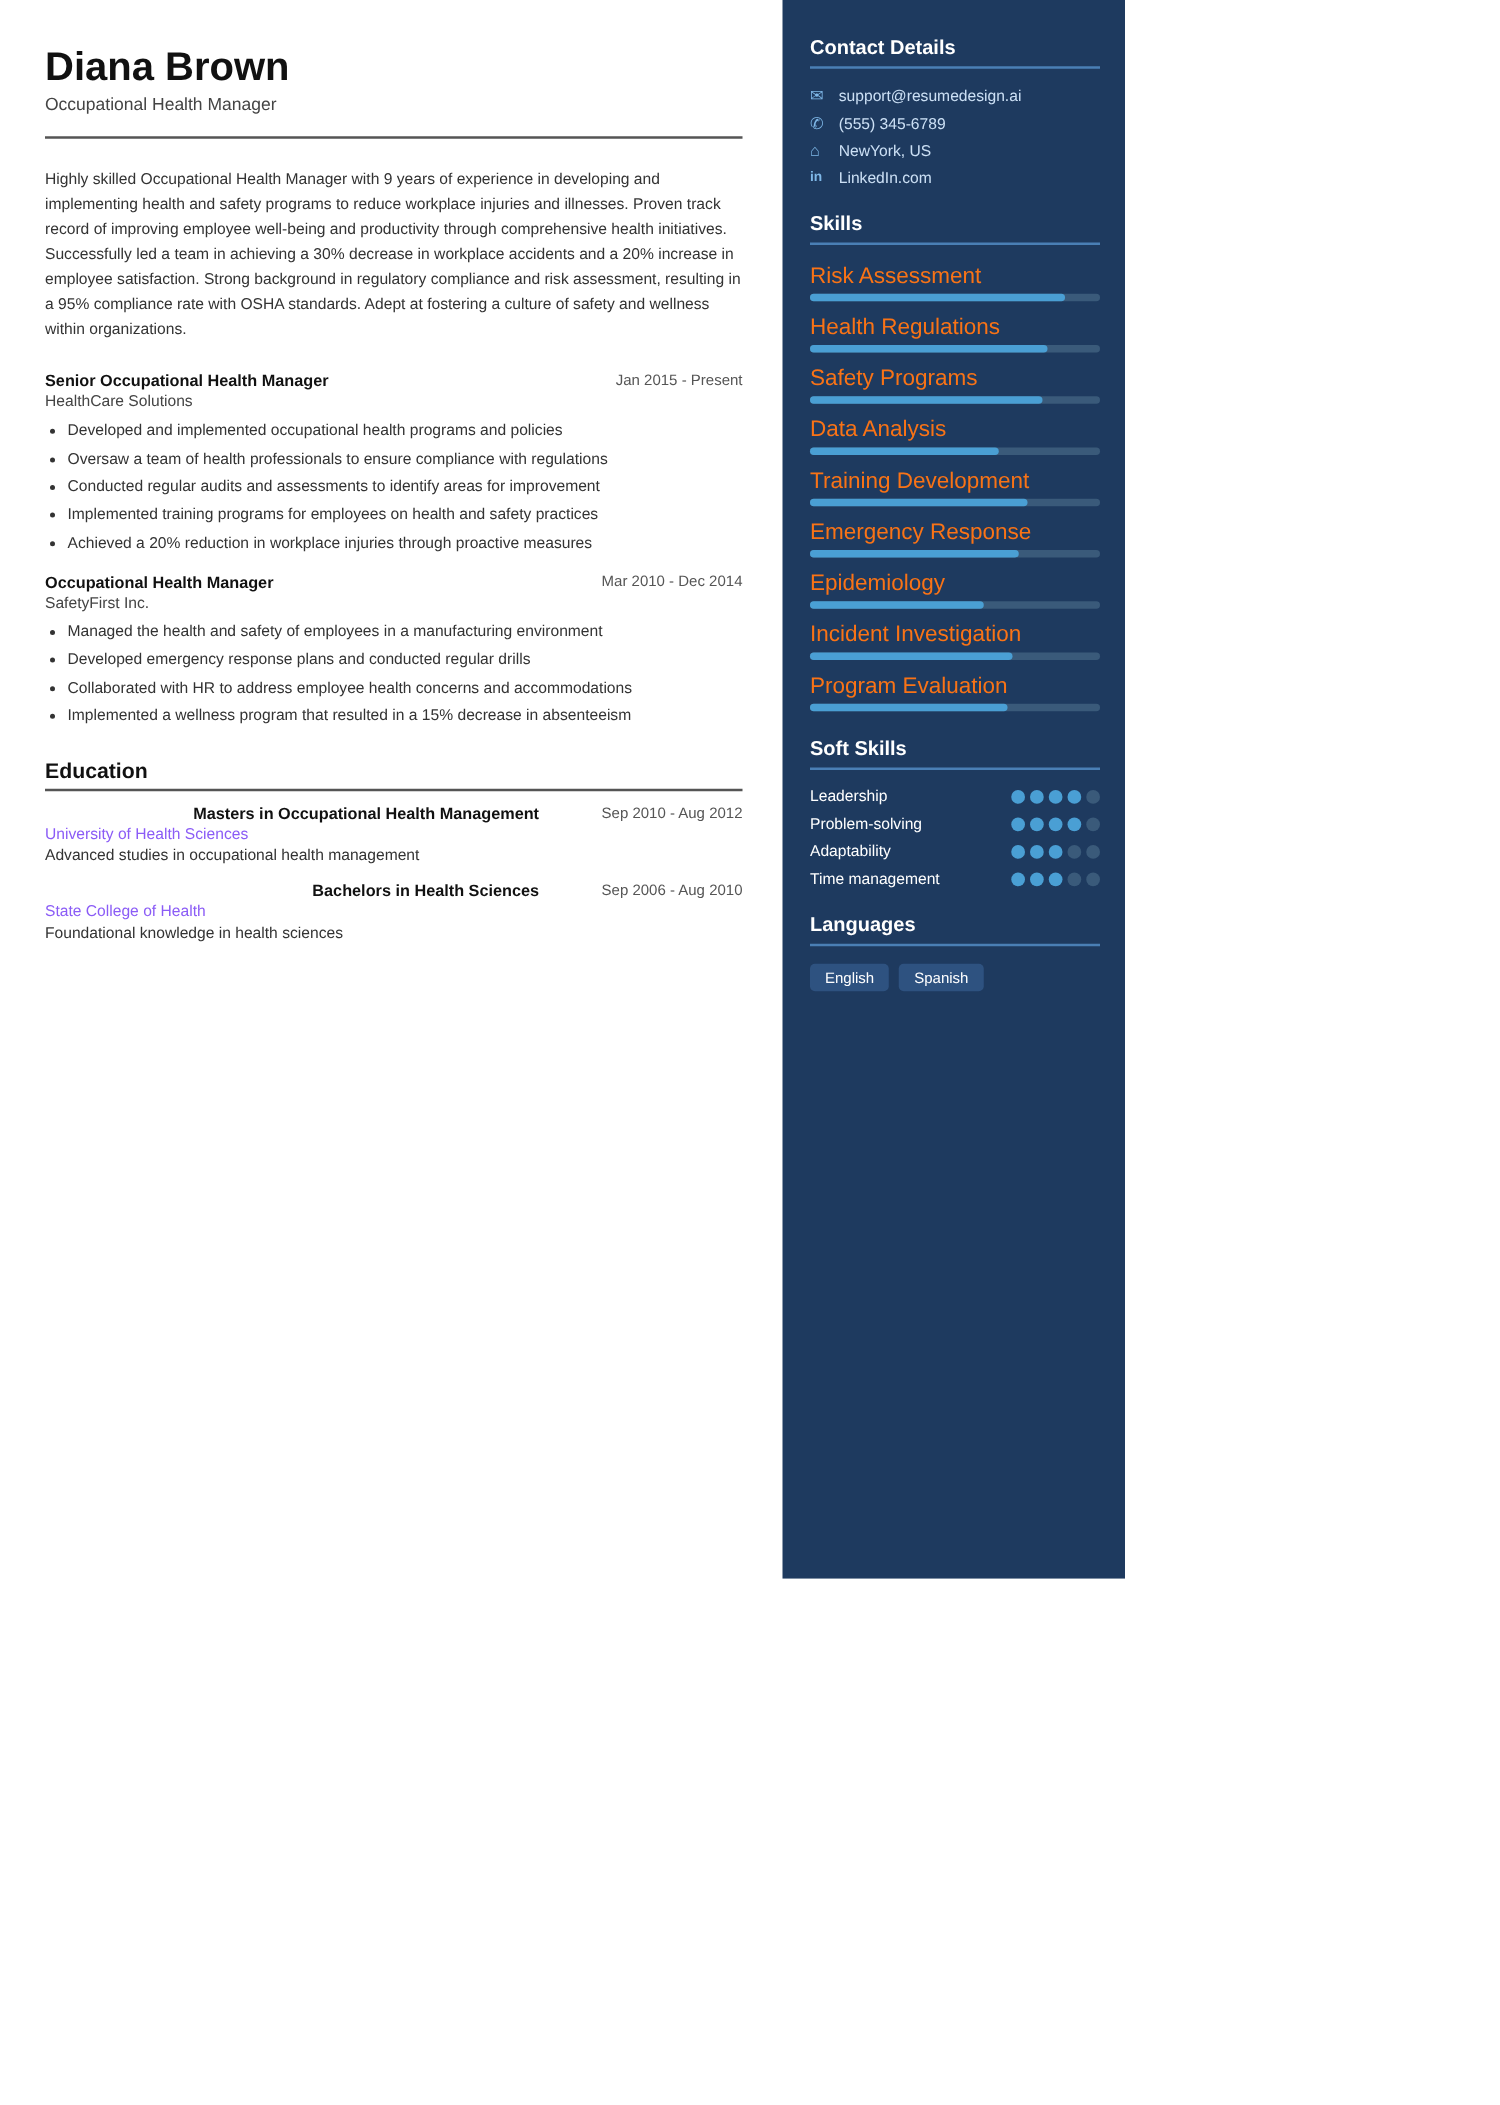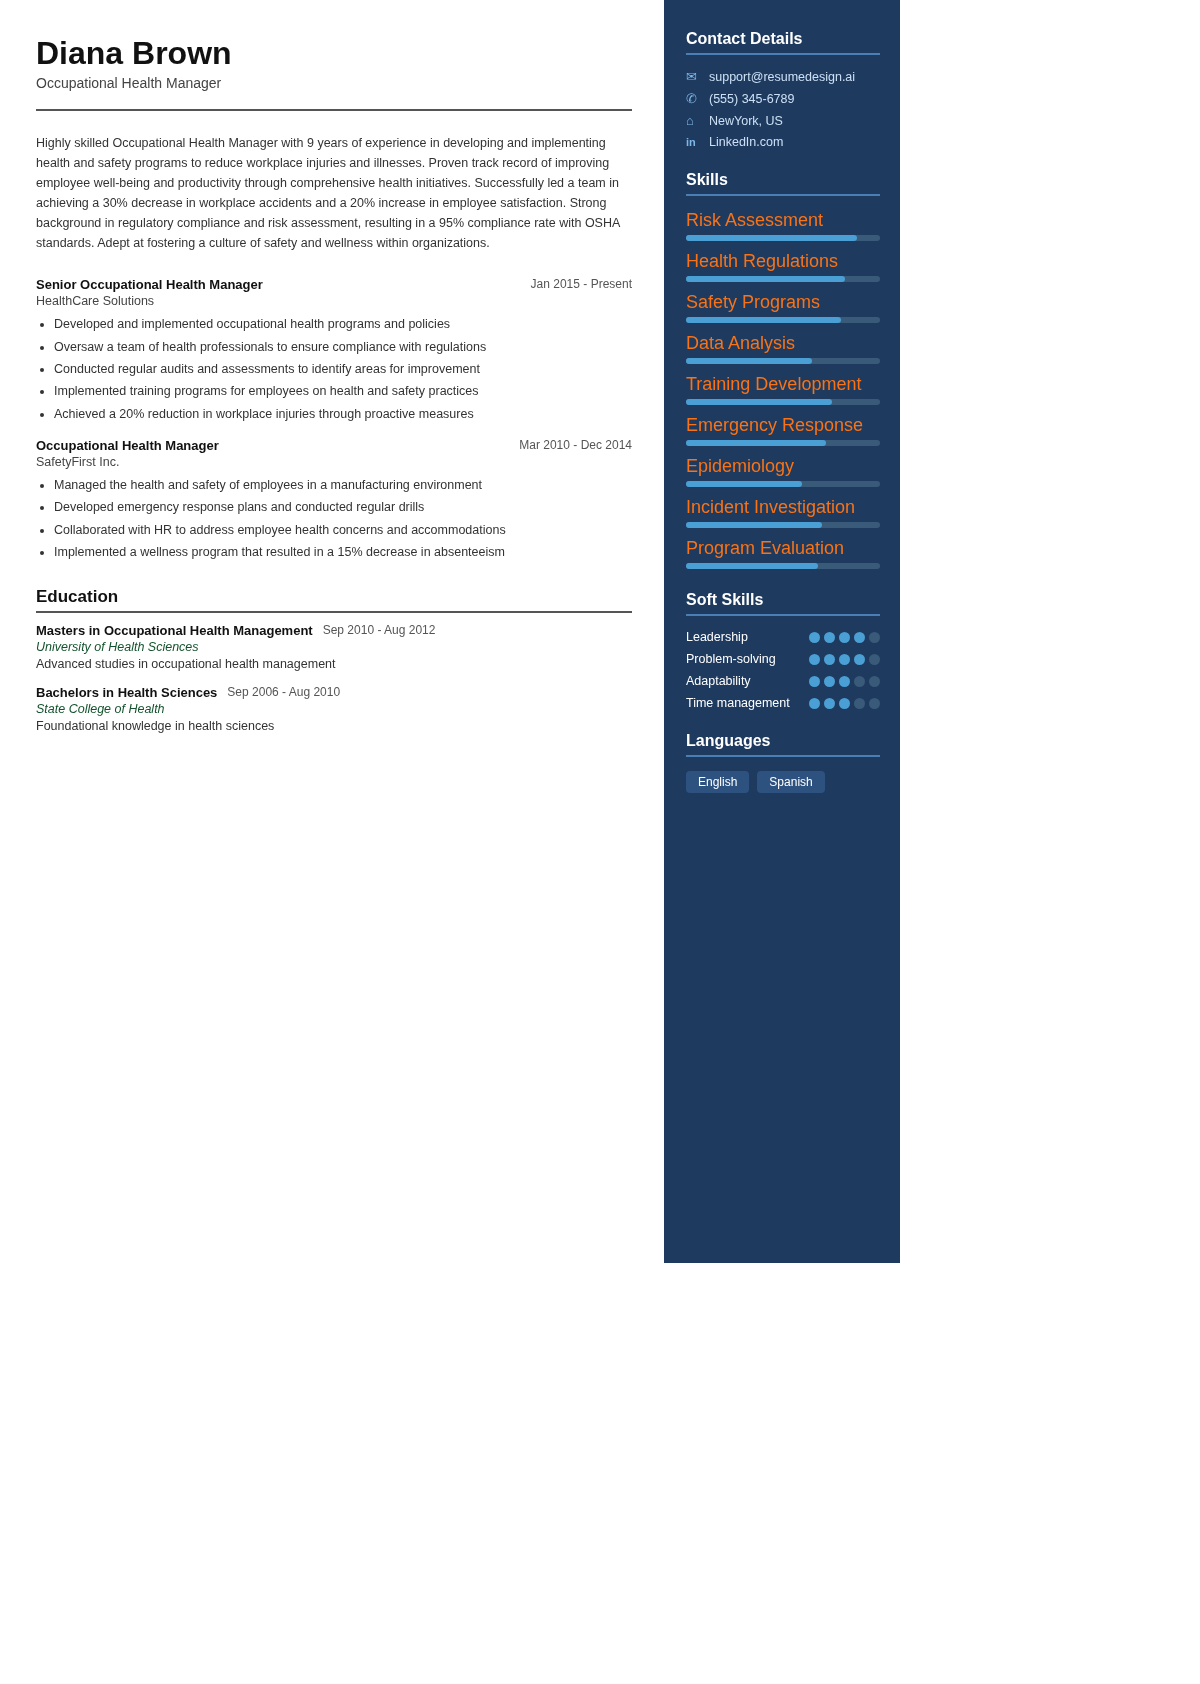--- a/index.html
+++ b/index.html
@@ -81,50 +81,50 @@
       margin-bottom: 14px;
     }
     .job-bullets li {
       font-size: 12.5px;
       color: #333;
       line-height: 1.55;
       margin-bottom: 3px;
     }
     .edu-header {
       display: flex;
-      justify-content: flex-start;
+      justify-content: flex-end;
       align-items: flex-start;
       margin-bottom: 2px;
+      gap: 40px;
     }
     .edu-degree {
       font-weight: 700;
       font-size: 13px;
       color: #111;
     }
     .edu-dates {
       font-size: 12px;
       color: #555;
       white-space: nowrap;
       margin-left: 10px;
     }
     .edu-school {
       font-size: 12.5px;
-      color: #14532d;
+      color: #8b5cf6;
       margin-bottom: 3px;
-      font-style: italic;
     }
     .edu-desc {
       font-size: 12.5px;
       color: #333;
       margin-bottom: 14px;
     }
 
     
     .right-col {
-      width: 236px;
+      width: 274px;
       background: #1e3a5f;
       color: #fff;
       padding: 30px 20px 30px 22px;
     }
     .right-section-title {
       font-size: 16px;
       font-weight: 700;
       color: #fff;
       border-bottom: 2px solid #4a7fb5;
       padding-bottom: 5px;

